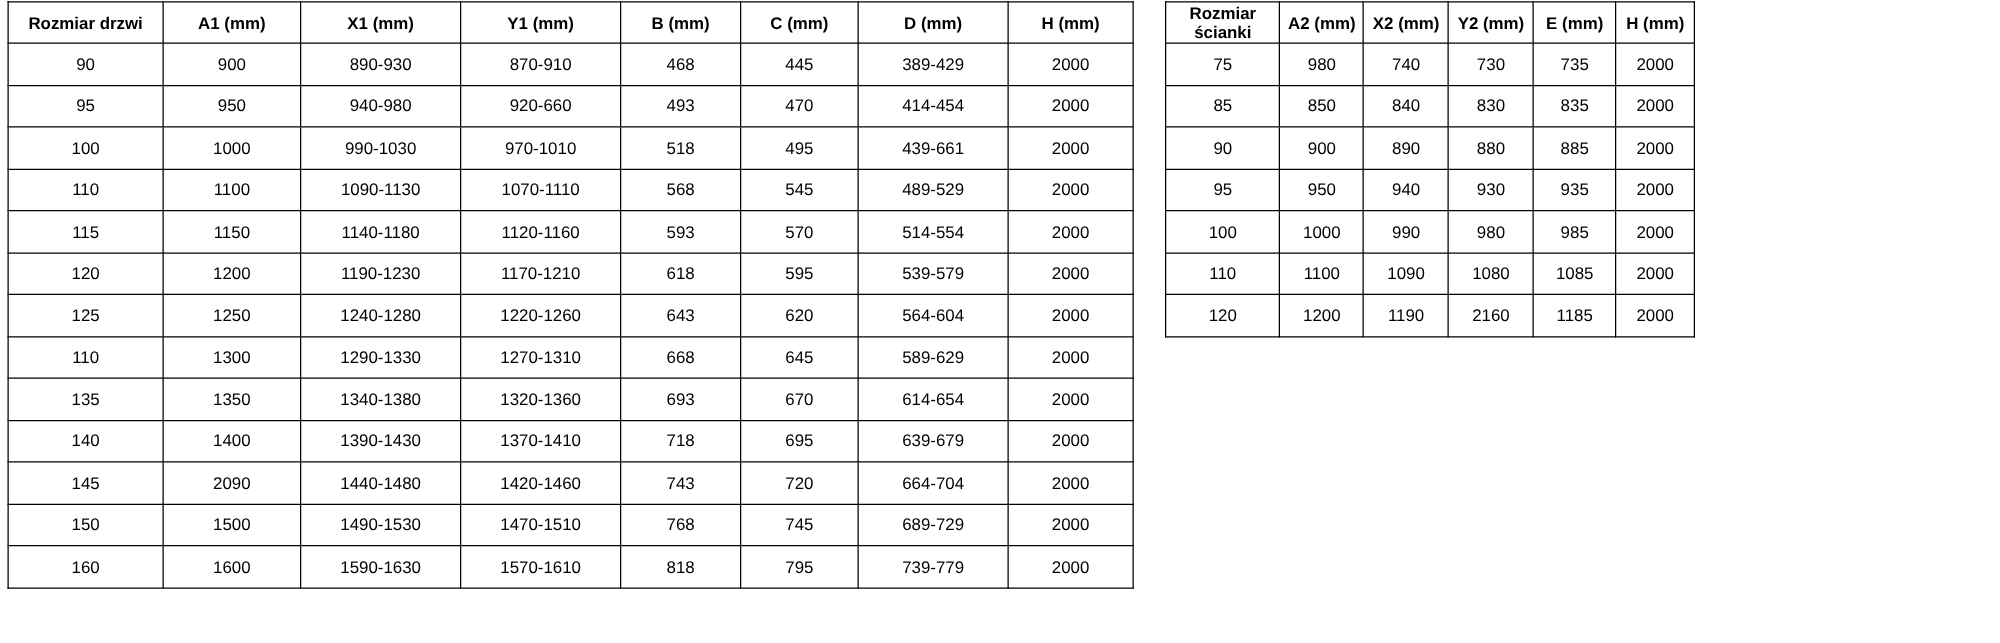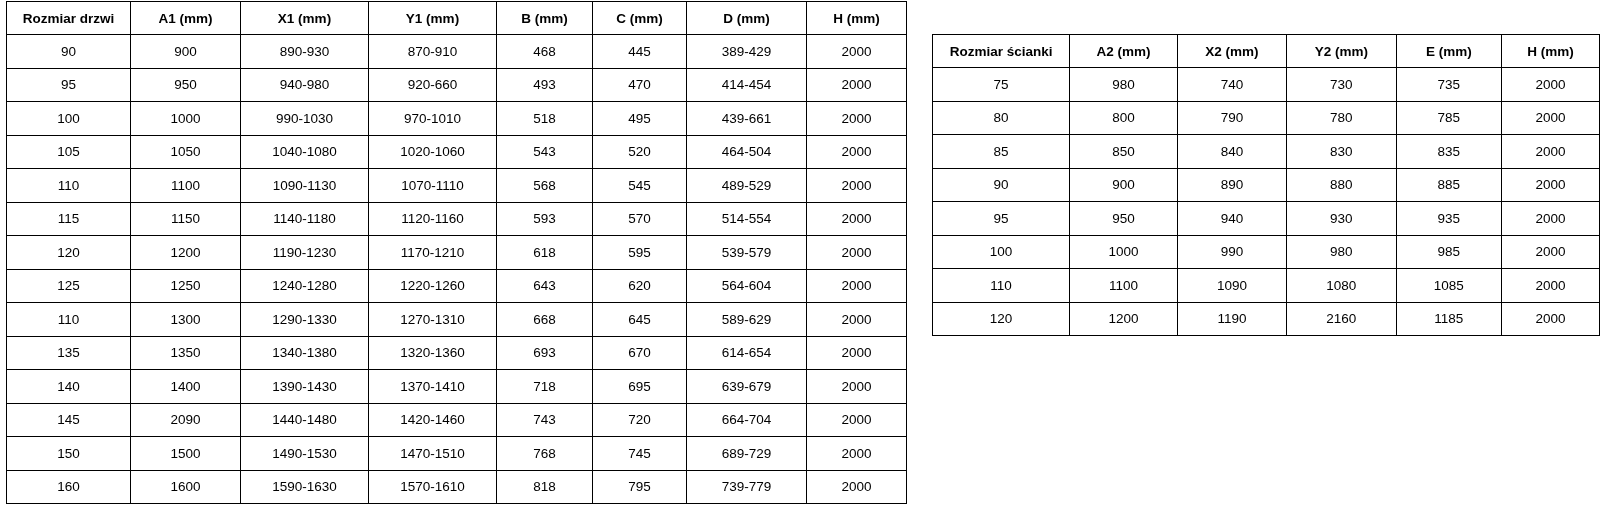--- a/index.html
+++ b/index.html
@@ -9,29 +9,29 @@
   }
   body {
     width: 1600px;
     height: 514px;
     font-family: "Liberation Sans", sans-serif;
     color: #000000;
     overflow: hidden;
   }
   .page {
     position: relative;
-    width: 1600px;
+    width: 1356px;
     height: 514px;
   }
   .table-wrap {
     position: absolute;
     top: 0;
   }
   #doors-wrap { left: 6px; top: 1px; }
-  #walls-wrap { left: 932px; top: 1px; margin-top: 33px; }
+  #walls-wrap { left: 932px; top: 1px; }
 
   table.spec {
     border-collapse: collapse;
     table-layout: fixed;
   }
   table.spec th,
   table.spec td {
     border: 1px solid #000000;
     text-align: center;
     vertical-align: middle;
@@ -121,30 +121,20 @@
             <td>100</td>
             <td>1000</td>
             <td>990-1030</td>
             <td>970-1010</td>
             <td>518</td>
             <td>495</td>
             <td>439-661</td>
             <td>2000</td>
           </tr>
           <tr>
-            <td>105</td>
-            <td>1050</td>
-            <td>1040-1080</td>
-            <td>1020-1060</td>
-            <td>543</td>
-            <td>520</td>
-            <td>464-504</td>
-            <td>2000</td>
-          </tr>
-          <tr>
             <td>110</td>
             <td>1100</td>
             <td>1090-1130</td>
             <td>1070-1110</td>
             <td>568</td>
             <td>545</td>
             <td>489-529</td>
             <td>2000</td>
           </tr>
           <tr>
@@ -264,28 +254,20 @@
       <tbody>
           <tr>
             <td>75</td>
             <td>980</td>
             <td>740</td>
             <td>730</td>
             <td>735</td>
             <td>2000</td>
           </tr>
           <tr>
-            <td>80</td>
-            <td>800</td>
-            <td>790</td>
-            <td>780</td>
-            <td>785</td>
-            <td>2000</td>
-          </tr>
-          <tr>
             <td>85</td>
             <td>850</td>
             <td>840</td>
             <td>830</td>
             <td>835</td>
             <td>2000</td>
           </tr>
           <tr>
             <td>90</td>
             <td>900</td>

